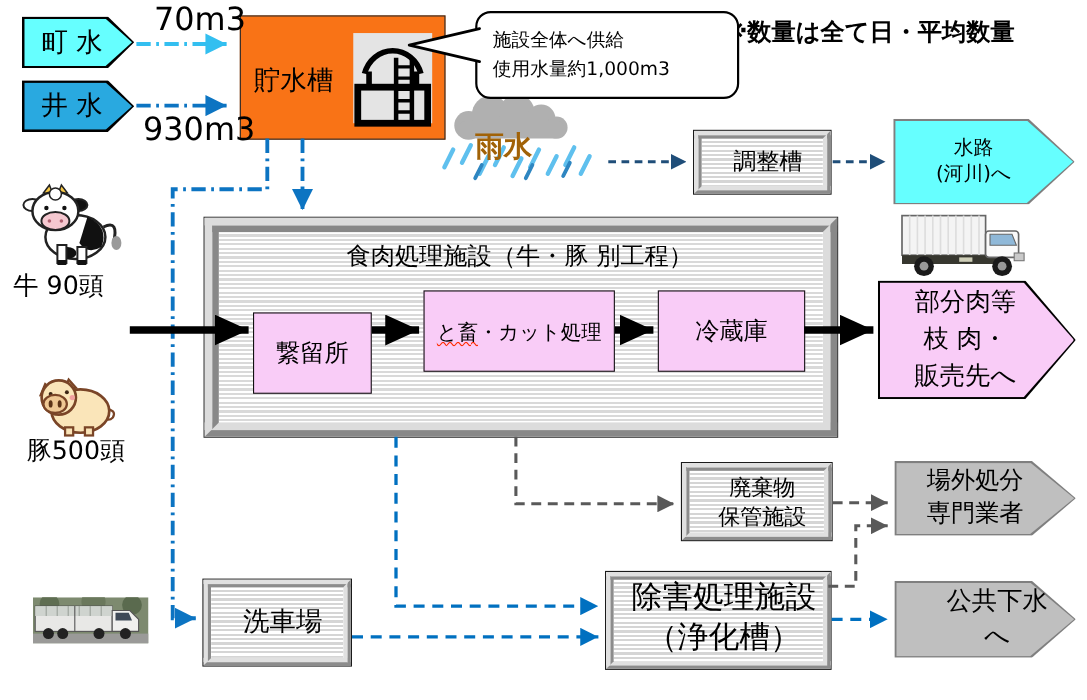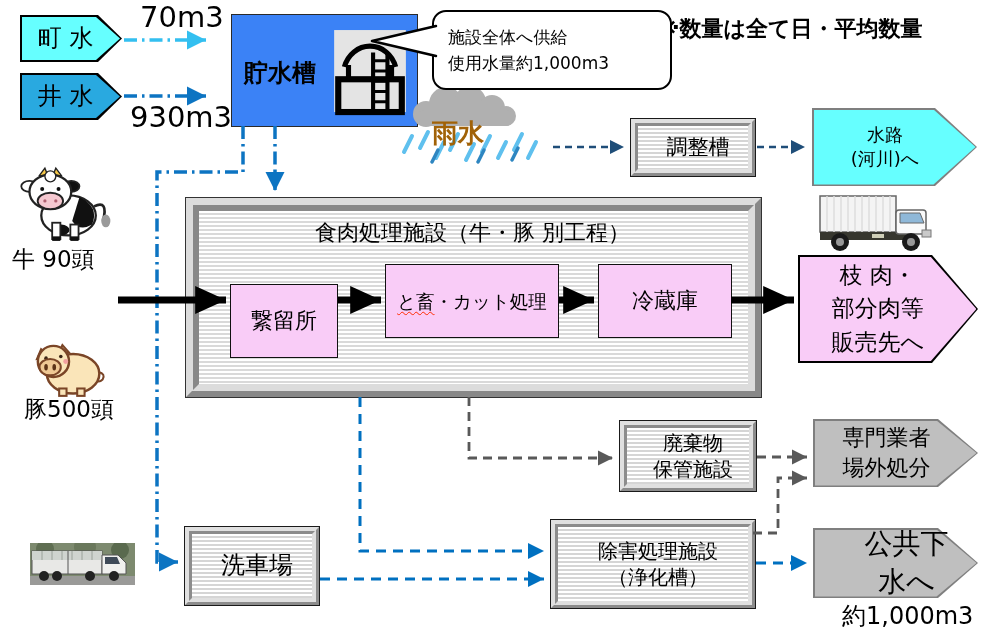--- a/index.html
+++ b/index.html
@@ -48,21 +48,21 @@
     <div class="pent-text" style="font-size:24px;">町 水</div>
   </div>
   <div class="pent" style="left:20px;top:73px;width:102px;height:47px;--tip:24px;--bw:2px;--bord:#000;--fill:#29A9E0;">
     <div class="pent-border"></div>
     <div class="pent-fill"></div>
     <div class="pent-text" style="font-size:24px;">井 水</div>
   </div>
   <div class="lbl" style="left:140px;top:0px;font-size:29px;">70m3</div>
   <div class="lbl" style="left:130px;top:100px;font-size:29px;">930m3</div>
 
-  <div class="abs" style="left:231px;top:14px;width:185px;height:111px;background:#3b82f6;border:1.4px solid #2a2a2a;z-index:2;font-weight:bold;">
+  <div class="abs" style="left:218px;top:14px;width:185px;height:111px;background:#f97316;border:1.4px solid #2a2a2a;z-index:2;">
     <div class="lbl" style="left:12px;top:42px;font-size:24px;">貯水槽</div>
     <svg class="img" style="left:96px;top:6px;" width="82" height="96" viewBox="0 0 80 92">
       <rect x="6" y="8" width="70" height="80" fill="#E4E4E4"></rect>
       <path d="M16,44 A26,28 0 0 1 66,44" fill="none" stroke="#000" stroke-width="5"></path>
       <path d="M20,42 V58 M62,42 V58" stroke="#000" stroke-width="5"></path>
       <rect x="10" y="56" width="62" height="32" fill="none" stroke="#000" stroke-width="6"></rect>
       <path d="M44,30 V90 M58,30 V90" stroke="#000" stroke-width="4"></path>
       <path d="M44,38 H58 M44,48 H58 M44,58 H58 M44,68 H58 M44,78 H58" stroke="#000" stroke-width="3"></path>
     </svg>
   </div>
@@ -186,55 +186,54 @@
     <circle cx="26" cy="50" r="9" fill="#1a1a1a"></circle>
       <circle cx="26" cy="50" r="4" fill="#999"></circle>
     <circle cx="97" cy="50" r="9" fill="#1a1a1a"></circle>
       <circle cx="97" cy="50" r="4" fill="#999"></circle>
   </svg>
 
   <div class="pent" style="left:798px;top:255px;width:180px;height:108px;--tip:46px;--bw:1.6px;--bord:#000;--fill:#F9CCF7;">
     <div class="pent-border"></div>
     <div class="pent-fill"></div>
     <div class="pent-text col" style="font-size:23px;line-height:1.45;">
+      <span>部分肉等</span>
       <span>枝 肉・</span>
-      <span>部分肉等</span>
       <span>販売先へ</span>
     </div>
   </div>
 
   <div class="fbox" style="left:619px;top:420px;width:136px;height:70px;">
     <div class="fbox-inner" style="font-size:20px;">
       <span>廃棄物</span>
       <span>保管施設</span>
     </div>
   </div>
 
   <div class="pent" style="left:813px;top:419px;width:165px;height:68px;--tip:40px;--bw:1.5px;--bord:#7F7F7F;--fill:#BFBFBF;">
     <div class="pent-border"></div>
     <div class="pent-fill"></div>
     <div class="pent-text col" style="font-size:22px;">
+      <span>場外処分</span>
       <span>専門業者</span>
-      <span>場外処分</span>
     </div>
   </div>
 
   <div class="fbox" style="left:550px;top:519px;width:204px;height:88px;">
-    <div class="fbox-inner" style="font-size:20px;">
+    <div class="fbox-inner" style="font-size:28px;font-family:Liberation Mono, monospace;">
       <span>除害処理施設</span>
       <span>（浄化槽）</span>
     </div>
   </div>
 
   <div class="pent" style="left:813px;top:528px;width:165px;height:70px;--tip:40px;--bw:1.5px;--bord:#7F7F7F;--fill:#BFBFBF;">
     <div class="pent-border"></div>
     <div class="pent-fill"></div>
-    <div class="pent-text" style="font-size:28px;margin-left:40px;">公共下水へ</div>
-  </div>
-  <div class="lbl" style="left:842px;top:600px;font-size:24px;">約1,000m3</div>
+    <div class="pent-text" style="font-size:23px;margin-left:40px;">公共下水へ</div>
+  </div>
 
   <div class="fbox" style="left:184px;top:526px;width:134px;height:78px;">
     <div class="fbox-inner" style="font-size:24px;">
       <span>洗車場</span>
     </div>
   </div>
 
   <svg class="img" style="left:30px;top:543px;" width="105" height="42" viewBox="0 0 105 42">
     <rect x="0" y="0" width="105" height="42" fill="#7d8a6f"></rect>
     <circle cx="15" cy="6" r="9" fill="#5f6e52"></circle>

